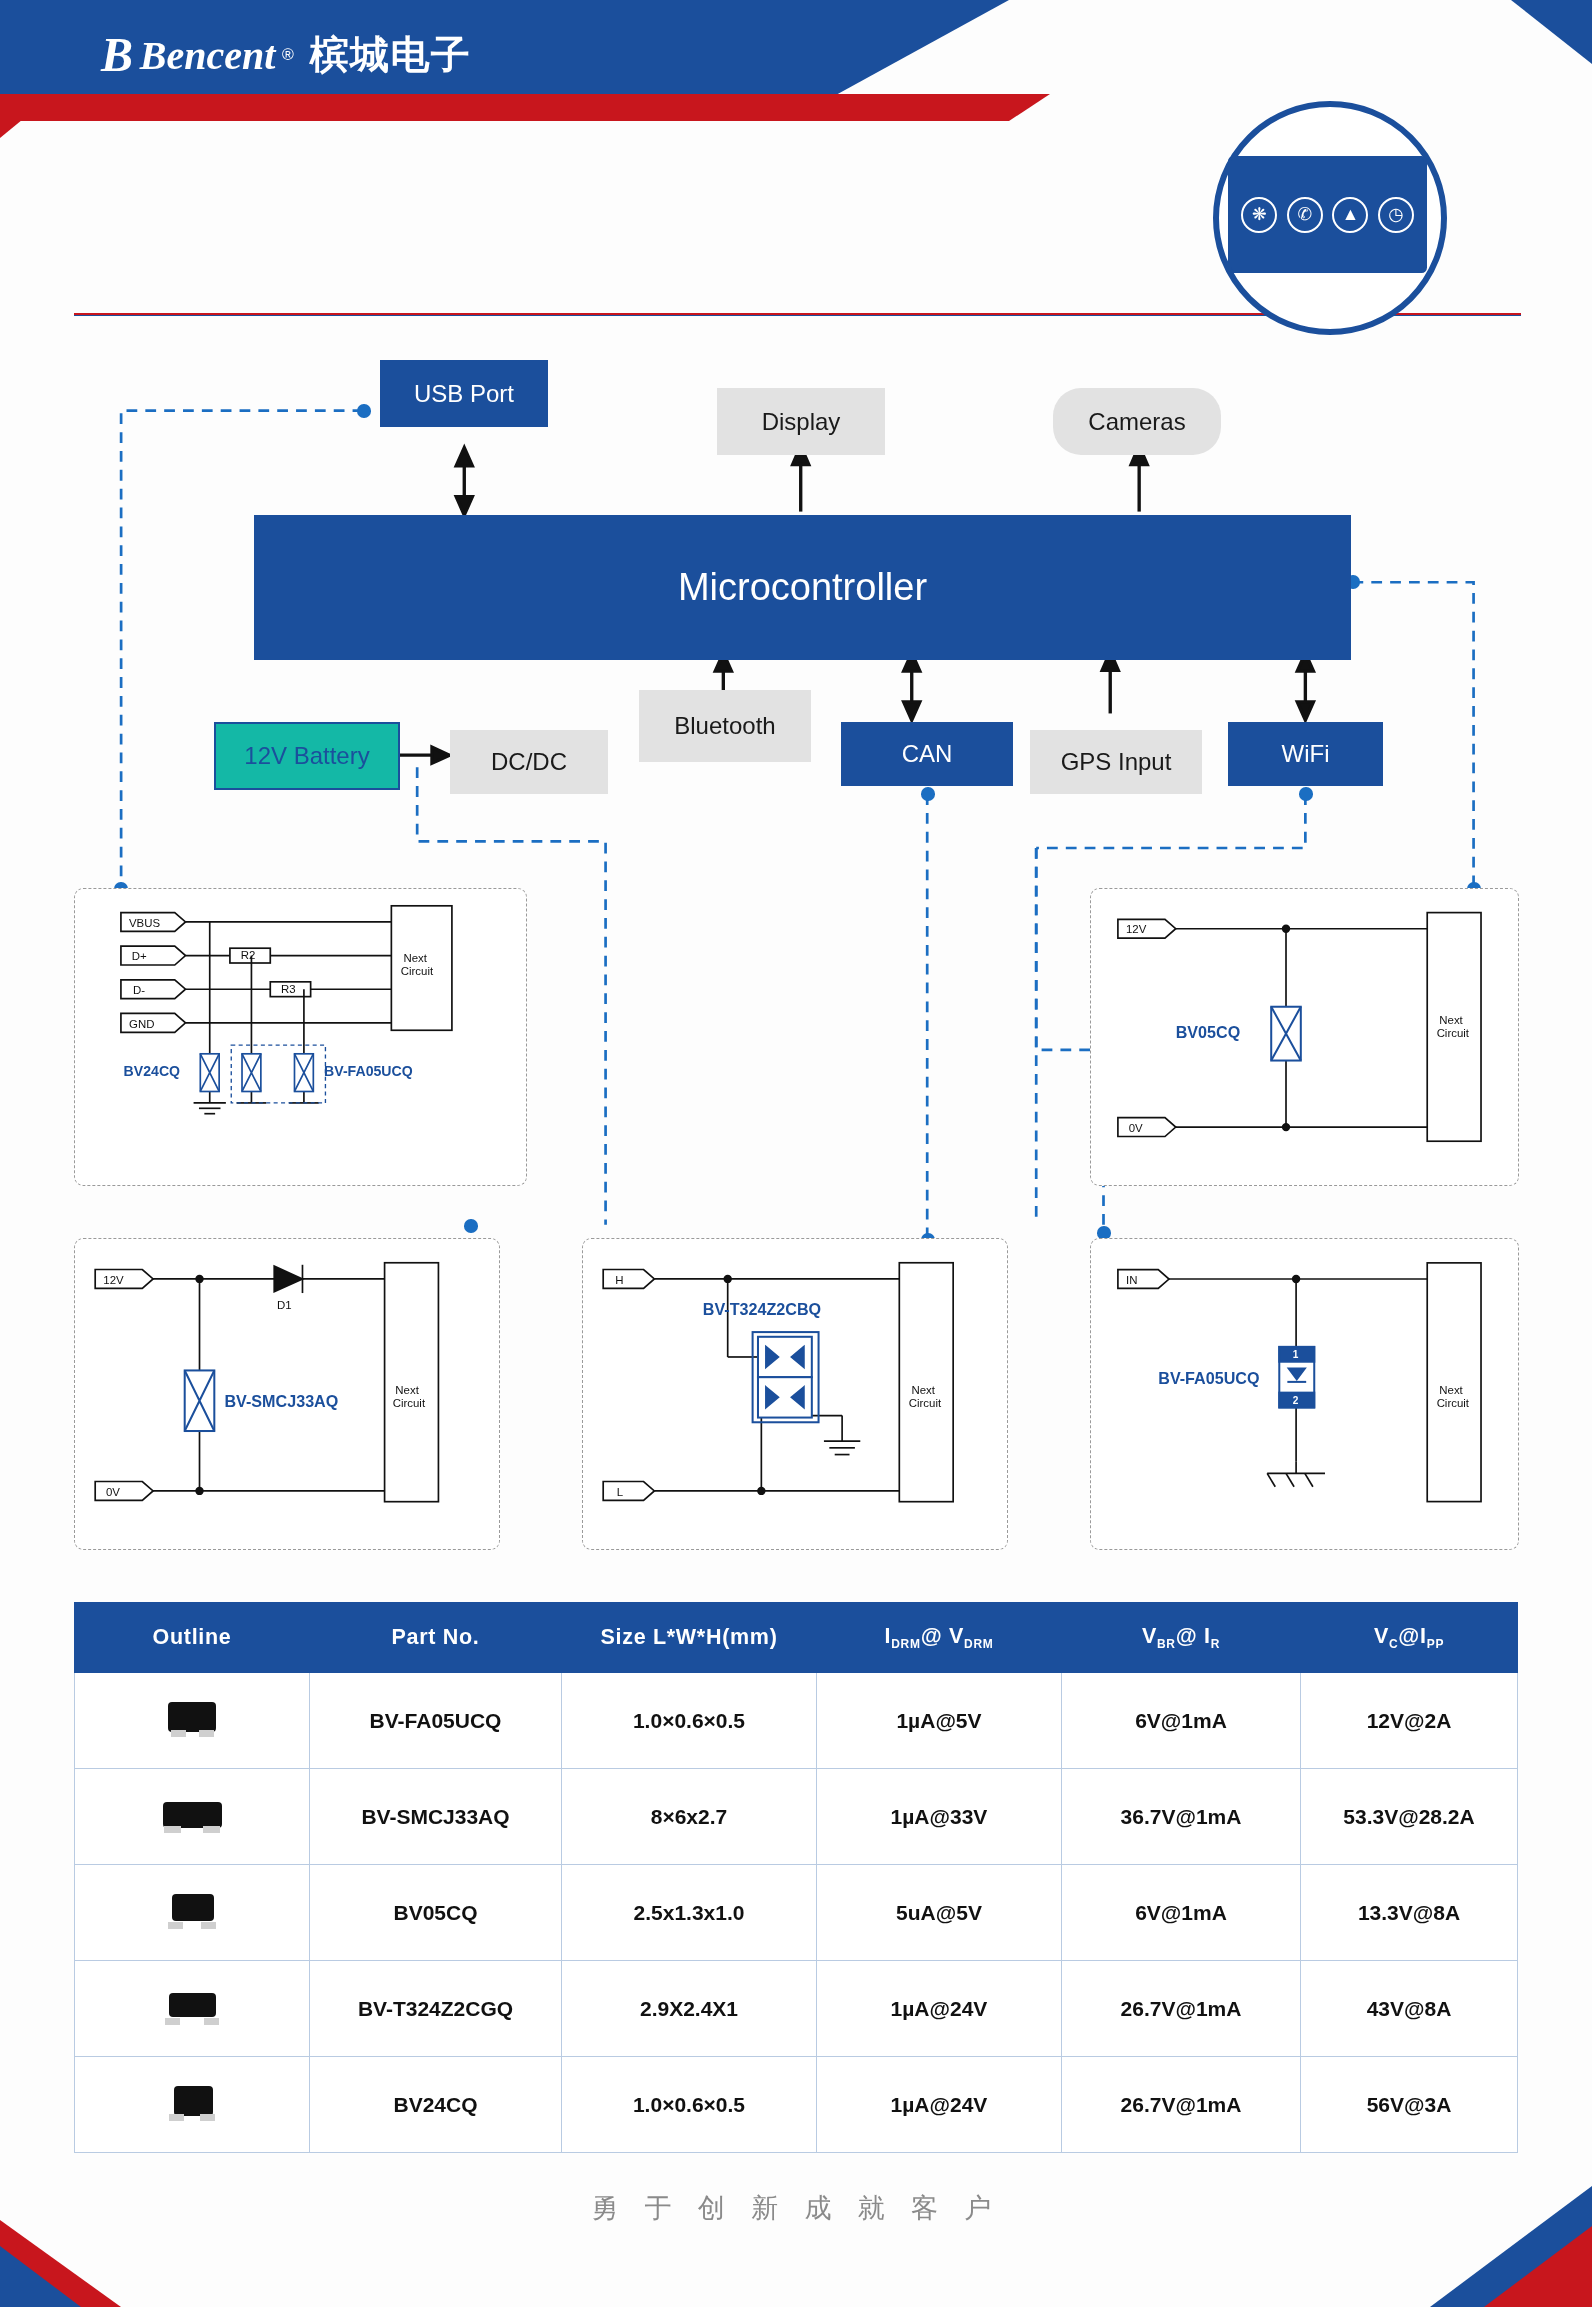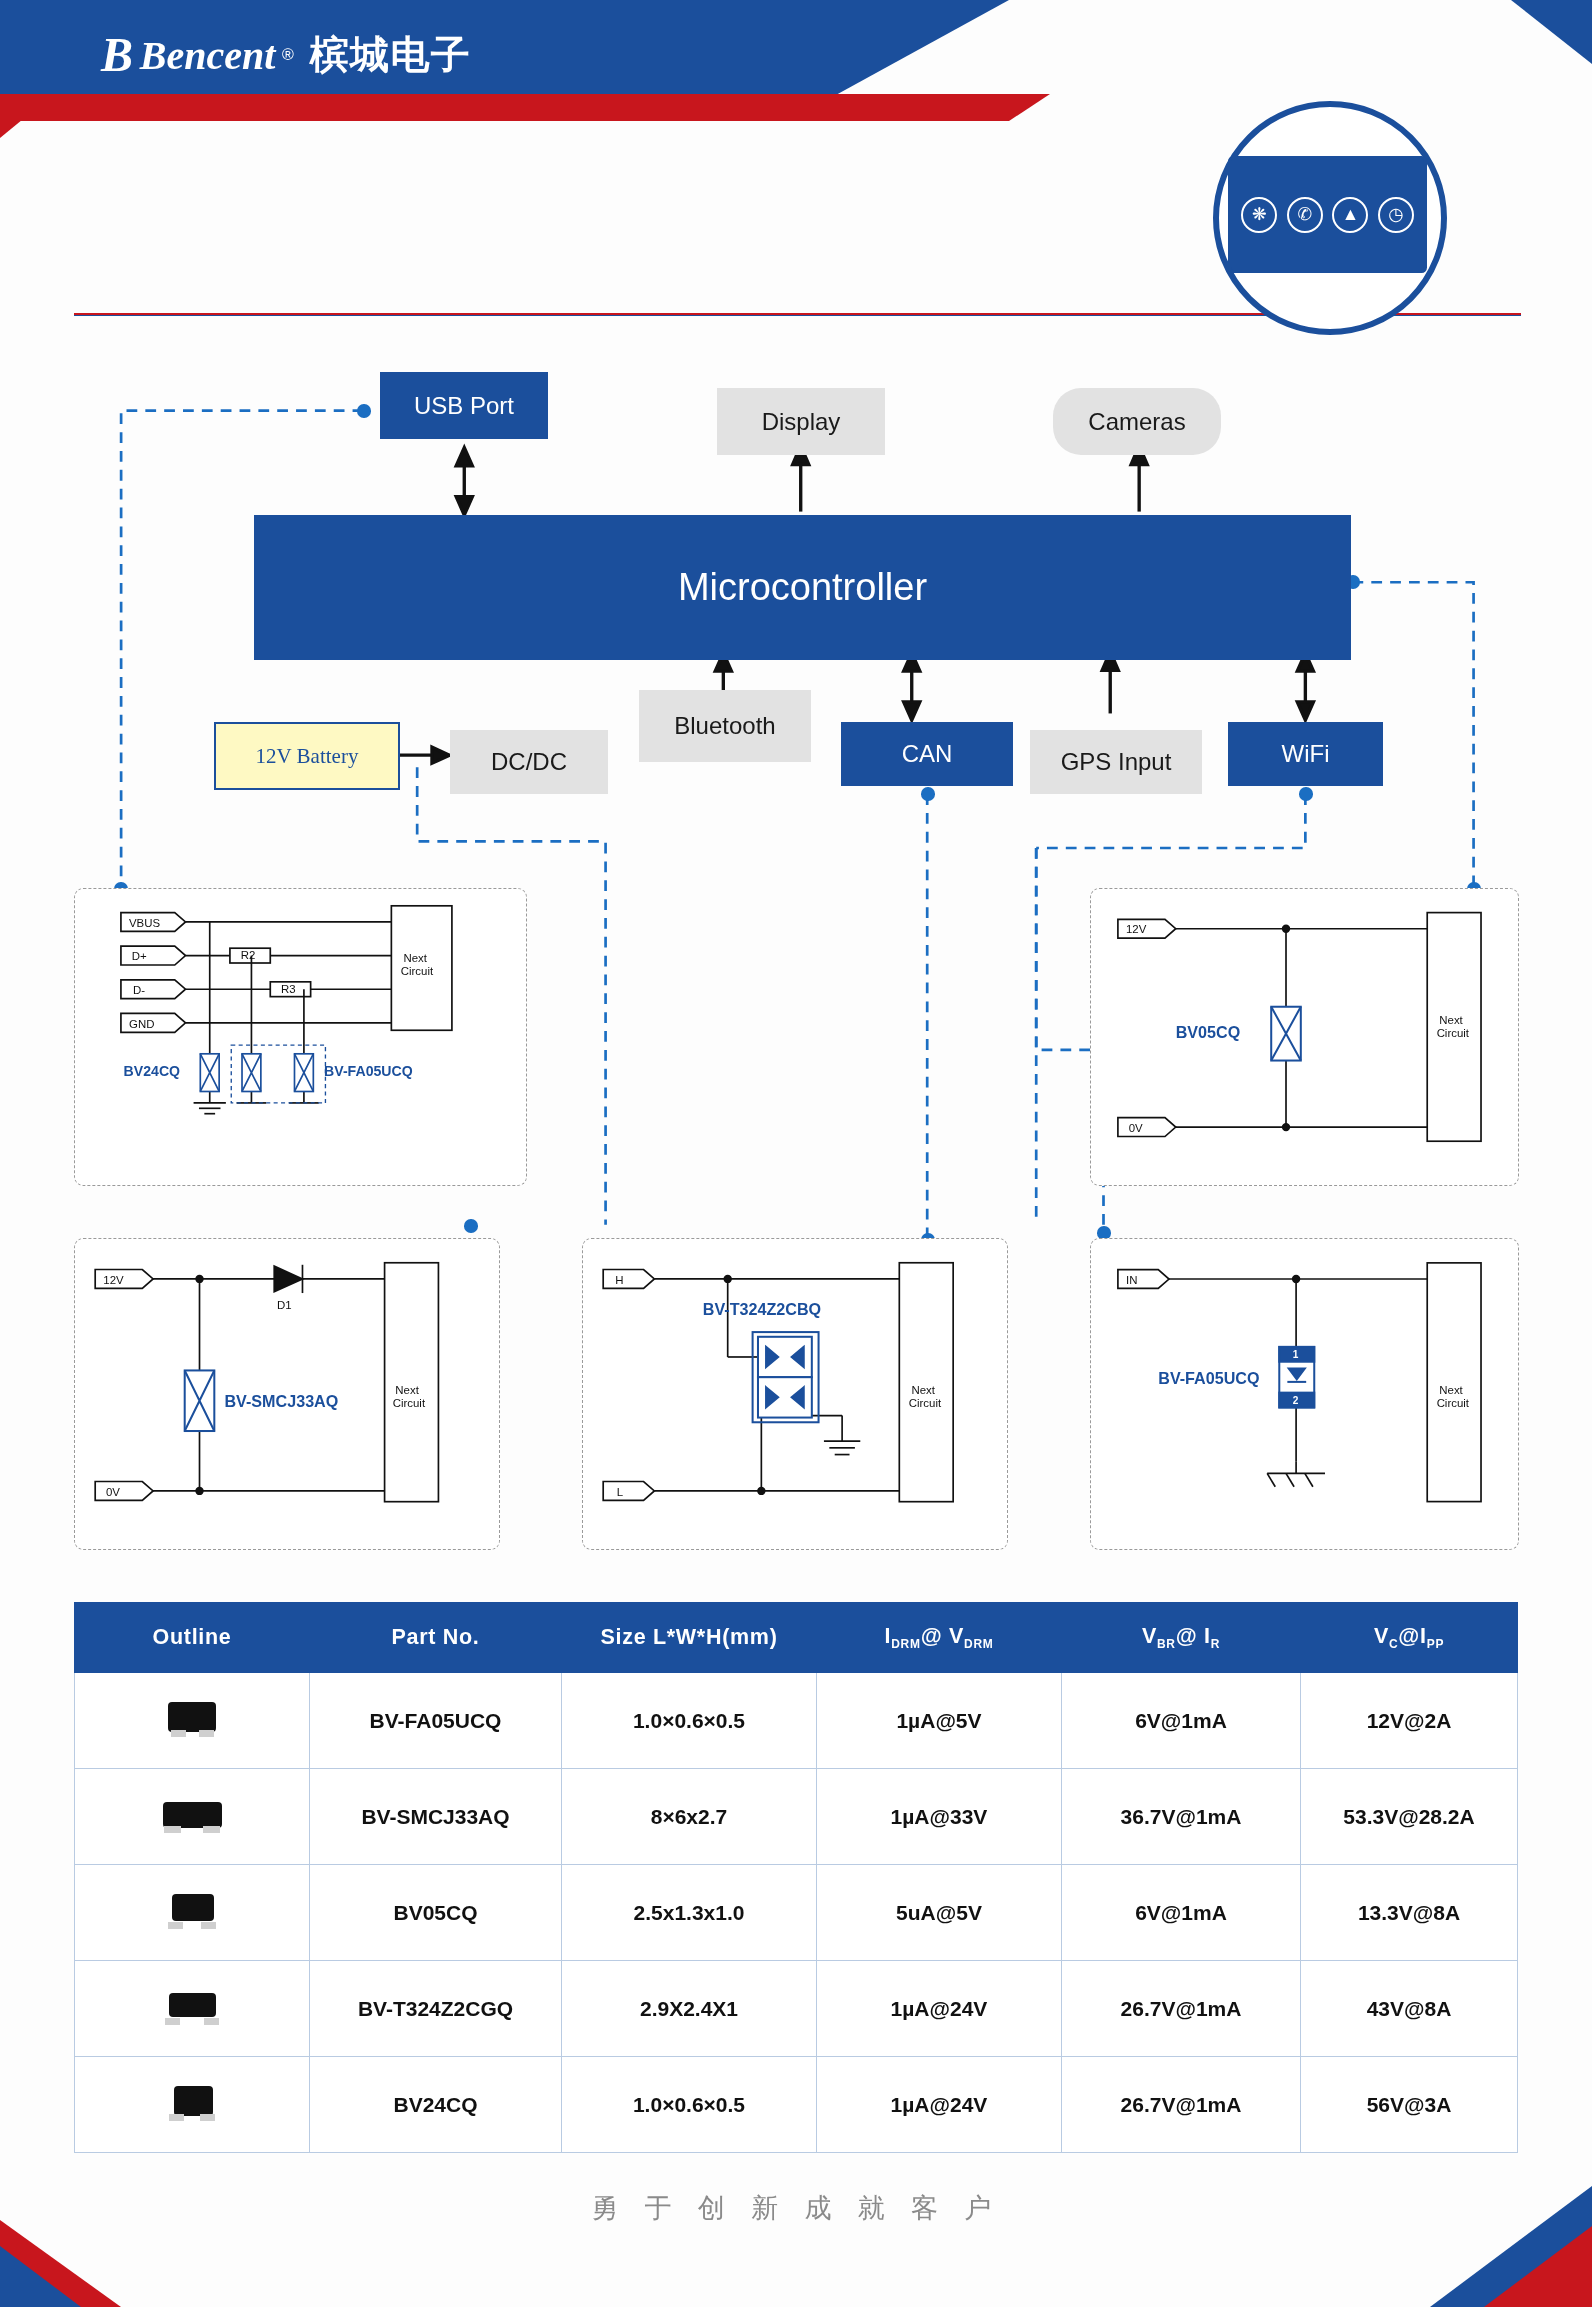--- a/index.html
+++ b/index.html
@@ -99,21 +99,21 @@
   }
 
   
   .blk{
     position:absolute;display:flex;align-items:center;justify-content:center;
     font-size:24px;color:#1a1a1a;
   }
   .blk.grey{background:#e2e2e2;margin-top:8px;}
   .blk.blue{background:#1b4f9c;color:#ffffff;}
   .blk.mcu{background:#1b4f9c;color:#ffffff;font-size:38px;}
-  .blk.outline{background:#fef9c3;border:2px solid #1b4f9c;color:#1b4f9c;font-size:21px;font-family:Liberation Serif, serif;}
+  .blk.outline{background:#14b8a6;border:2px solid #1b4f9c;color:#1b4f9c;font-size:24px;}
   .dot{position:absolute;width:13.5px;height:13.5px;border-radius:50%;background:#1b6ec2;}
 
   
   .card{
     position:absolute;border:1.3px dashed #9a9a9a;border-radius:9.4px;background:#ffffff;
   }
 
   
   .tbl{
     position:absolute;left:74px;top:1602px;width:1444px;
@@ -221,21 +221,21 @@
   <div class="dot" style="left:357px;top:404px;"></div>
   <div class="dot" style="left:1346px;top:575px;"></div>
   <div class="dot" style="left:114px;top:882px;"></div>
   <div class="dot" style="left:1467px;top:882px;"></div>
   <div class="dot" style="left:921px;top:787px;"></div>
   <div class="dot" style="left:1299px;top:787px;"></div>
   <div class="dot" style="left:464px;top:1219px;"></div>
   <div class="dot" style="left:921px;top:1233px;"></div>
   <div class="dot" style="left:1097px;top:1226px;"></div>
 
-  <div class="blk blue" style="left:380px;top:372px;width:168px;height:67px;">
+  <div class="blk blue" style="left:380px;top:360px;width:168px;height:67px;">
     <span>USB Port</span>
   </div>
   <div class="blk grey" style="left:717px;top:380px;width:168px;height:67px;">
     <span>Display</span>
   </div>
   <div class="blk grey" style="left:1053px;top:380px;width:168px;height:67px;border-radius:28px;">
     <span>Cameras</span>
   </div>
   <div class="blk mcu" style="left:254px;top:515px;width:1097px;height:145px;">
     <span>Microcontroller</span>

